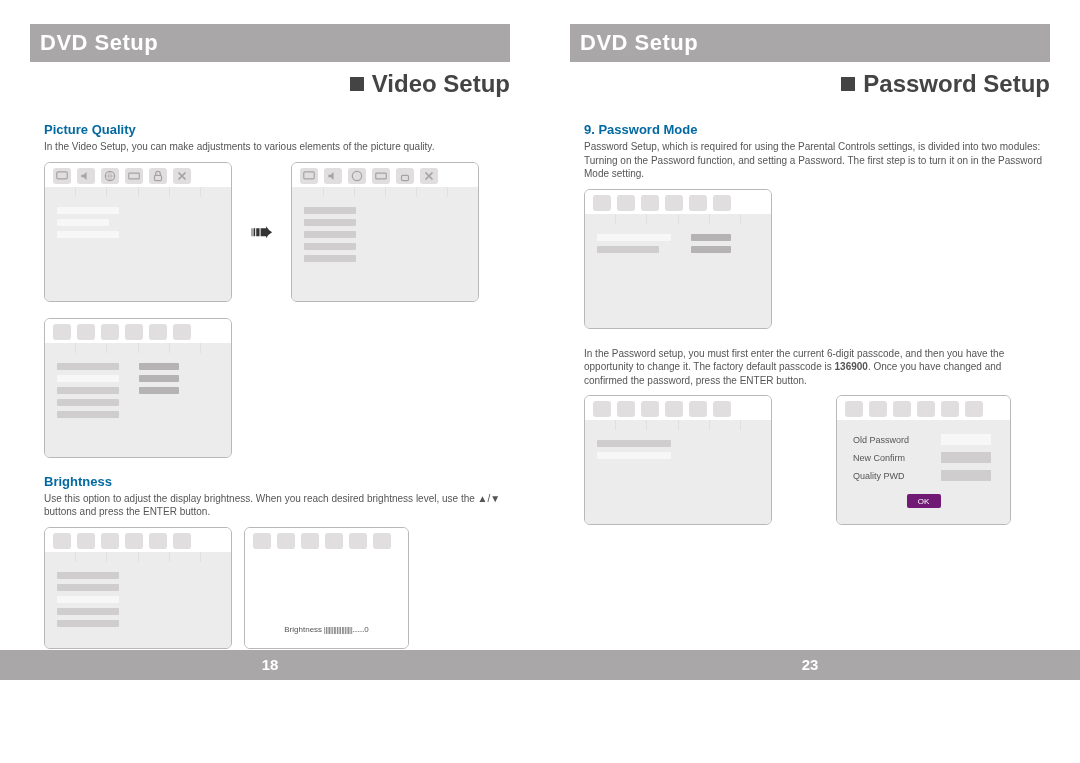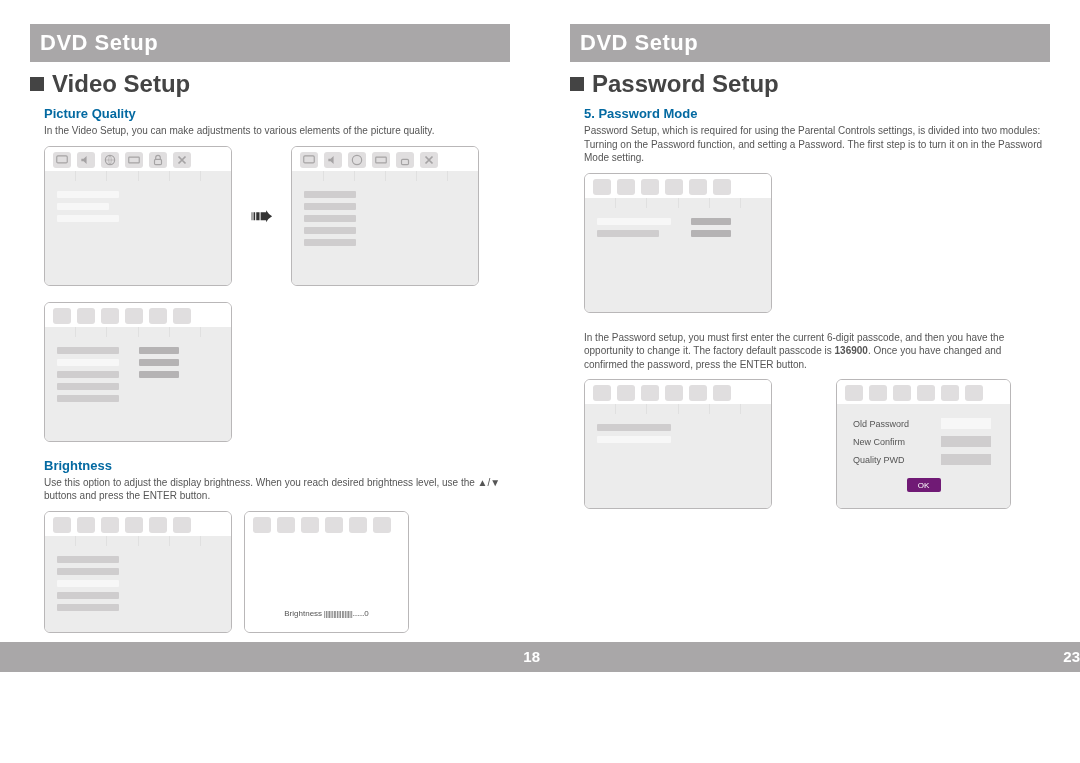--- a/index.html
+++ b/index.html
@@ -28,23 +28,24 @@
     font-weight: bold;
     font-size: 22px;
     padding: 6px 10px;
     margin-bottom: 8px;
     letter-spacing: 0.5px;
   }
   .section-title {
     font-size: 24px;
     font-weight: bold;
     color: #444;
-    margin: 8px 0 8px 0;
+    margin: 8px 0 24px 0;
     display: flex;
     align-items: center;
+    justify-content: flex-end;
   }
   .section-title .sq {
     width: 14px; height: 14px; background:#444; margin-right:8px; display:inline-block;
   }
   .sub {
     font-size: 13px;
     font-weight: bold;
     color: #0369a1;
     margin: 6px 0 3px 14px;
   }
@@ -101,25 +102,25 @@
   .bar { height:7px; border-radius:1px; }
   .w40{width:52px;} .w50{width:62px;} .w60{width:74px;} .w30{width:40px;}
   .lg{background:#f7f7f7;}
   .md{background:#cfcdce;}
   .dk{background:#b5b3b4;}
   .arrow {
     font-size: 28px; color:#333; padding:0 6px;
   }
   .footer {
     position:absolute;
-    bottom:16px; left:0; right:0;
+    bottom:8px; left:0; right:0;
     height:30px;
     background:#a9a7a8;
     color:#fff;
-    text-align:right;
+    text-align:center;
     font-size:15px;
     line-height:30px;
     font-weight:bold;
   }
   
   .pw-dialog-body {
     background:#ececec; flex:1; padding:14px 16px 10px 16px;
     display:flex; flex-direction:column; gap:7px;
     font-size:9px; color:#555;
   }
@@ -362,21 +363,21 @@
     <div class="footer">18</div>
   </div>
 
   <div class="page">
     <div class="banner">DVD Setup</div>
     <div class="section-title">
       <span class="sq"></span>
       <span>Password Setup</span>
     </div>
 
-    <div class="sub">5. Password Mode</div>
+    <div class="sub">9. Password Mode</div>
     <div class="body-text">Password Setup, which is required for using the Parental Controls settings, is divided into two modules: Turning on the Password function, and setting a Password. The first step is to turn it on in the Password Mode setting.</div>
 
     <div class="row" style="margin-bottom:18px;">
       <div class="shot" style="width:188px;height:140px;">
         <div class="shot-inner">
           <div class="icon-strip">
             <span class="ic"></span>
             <span class="ic"></span>
             <span class="ic"></span>
             <span class="ic"></span>

